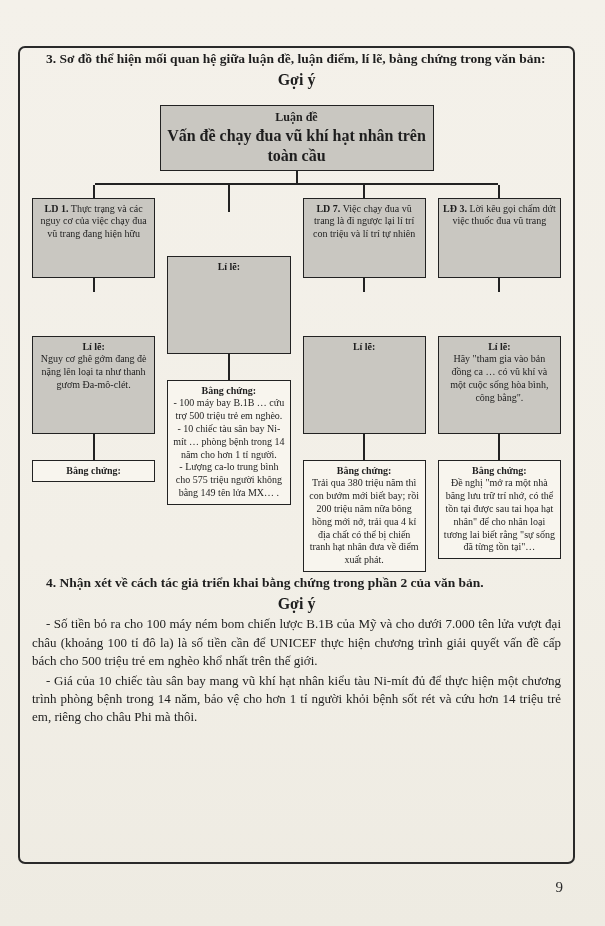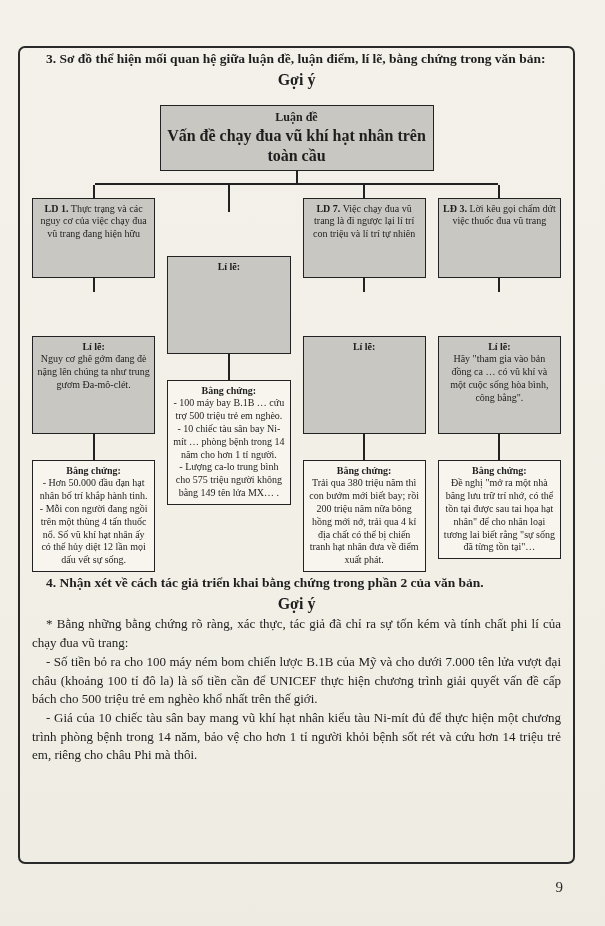--- a/index.html
+++ b/index.html
@@ -112,27 +112,25 @@
 
         <div class="col">
           <div class="drop"></div>
           <div class="nbox ld">
             <span class="blabel" style="display:inline">LD 1.</span>
             <span>Thực trạng và các nguy cơ của việc chạy đua vũ trang đang hiện hữu</span>
           </div>
           <div class="vconn vc1"></div>
           <div class="nbox lile">
             <span class="blabel">Lí lẽ:</span>
-            <span class="btext">Nguy cơ ghê gớm đang đè nặng lên chúng ta như trung gươm Đa-mô-clét.</span>
+            <span class="btext">Nguy cơ ghê gớm đang đè nặng lên loại ta như thanh gươm Đa-mô-clét.</span>
           </div>
           <div class="vconn vc2"></div>
           <div class="nbox bc">
             <span class="blabel">Bằng chứng:</span>
-            <span class="btext pre">- Hơn 50.000 đầu đạn hạt nhân bố trí khắp hành tinh.
-- Mỗi con người đang ngồi trên một thùng 4 tấn thuốc nổ. Số vũ khí hạt nhân ấy có thể hủy diệt 12 lần mọi dấu vết sự sống.</span>
           </div>
         </div>
 
         <div class="col">
           <div class="drop"></div>
           <div class="vconn vc1"></div>
           <div class="nbox lile">
             <span class="blabel">Lí lẽ:</span>
           </div>
           <div class="vconn vc2"></div>
@@ -178,21 +176,20 @@
             <span class="btext pre">Đề nghị "mở ra một nhà băng lưu trữ trí nhớ, có thể tồn tại được sau tai họa hạt nhân" để cho nhân loại tương lai biết rằng "sự sống đã từng tồn tại"…</span>
           </div>
         </div>
 
       </div>
     </div>
 
     <div class="sec4">
       <p class="sec-title">4. Nhận xét về cách tác giả triển khai bằng chứng trong phần 2 của văn bản.</p>
       <p class="hint">Gợi ý</p>
-      <p class="para">* Bằng những bằng chứng rõ ràng, xác thực, tác giả đã chỉ ra sự tốn kém và tính chất phi lí của chạy đua vũ trang:</p>
       <p class="para">- Số tiền bỏ ra cho 100 máy ném bom chiến lược B.1B của Mỹ và cho dưới 7.000 tên lửa vượt đại châu (khoảng 100 tỉ đô la) là số tiền cần để UNICEF thực hiện chương trình giải quyết vấn đề cấp bách cho 500 triệu trẻ em nghèo khổ nhất trên thế giới.</p>
       <p class="para">- Giá của 10 chiếc tàu sân bay mang vũ khí hạt nhân kiểu tàu Ni-mít đủ để thực hiện một chương trình phòng bệnh trong 14 năm, bảo vệ cho hơn 1 tỉ người khỏi bệnh sốt rét và cứu hơn 14 triệu trẻ em, riêng cho châu Phi mà thôi.</p>
     </div>
 
   </div>
 
   <div class="pagenum">9</div>
 </div>
 
 </body></html>

